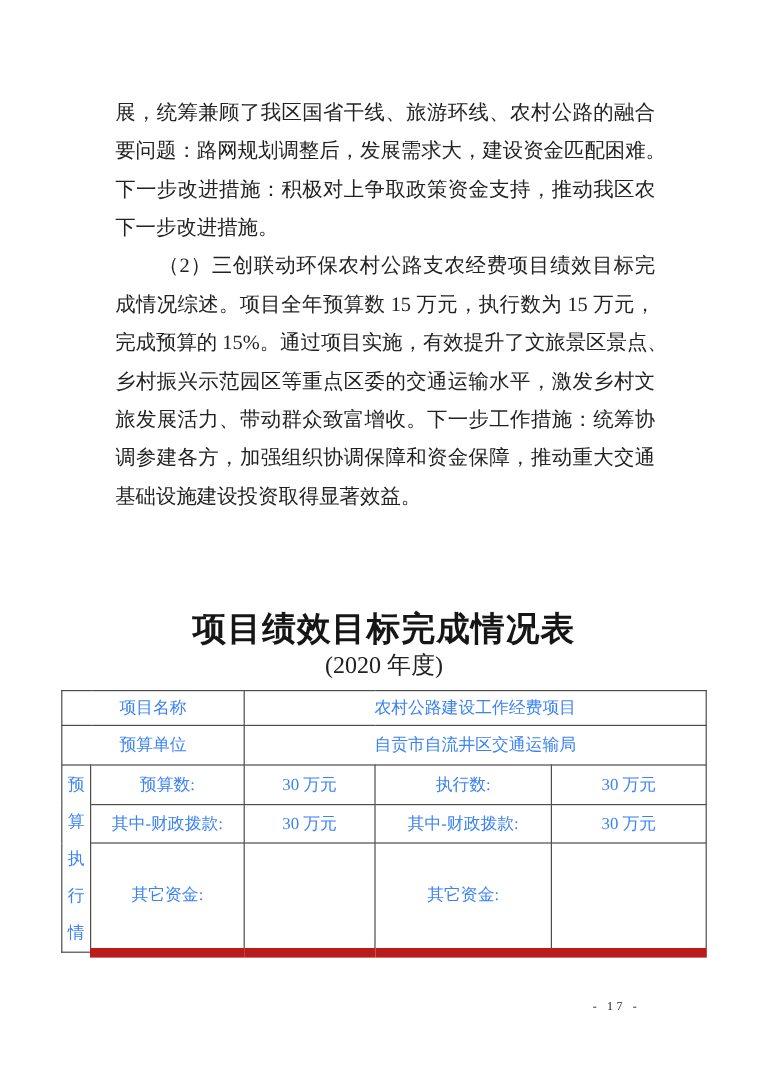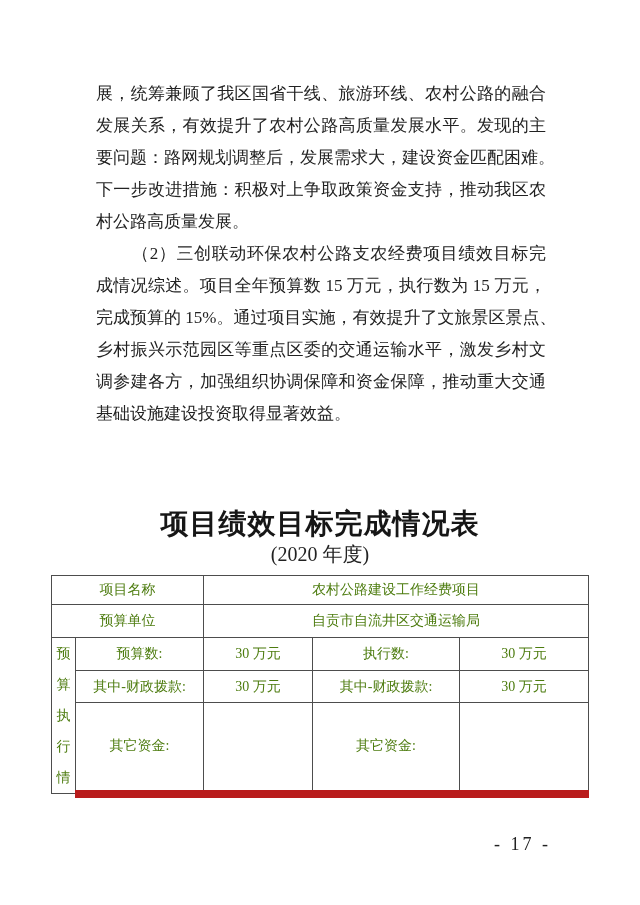--- a/index.html
+++ b/index.html
@@ -63,21 +63,21 @@
 
   
   table.perf-table {
     position: absolute;
     left: 51px;
     top: 575px;
     width: 537px;
     border-collapse: collapse;
     table-layout: fixed;
     font-size: 14px;
-    color: #4d7c0f;
+    color: #3b82f6;
   }
   table.perf-table td {
     border: 1px solid #4d4d4d;
     text-align: center;
     vertical-align: middle;
     padding: 0 2px;
     overflow: hidden;
   }
   tr.row-project   td { height: 29px; }
   tr.row-unit      td { height: 33px; }
@@ -98,41 +98,41 @@
     height: 100%;
     min-height: 150px;
     font-size: 14px;
   }
 
   
   .page-number {
     position: absolute;
     left: 494px;
     top: 834px;
-    font-size: 18px;
+    font-size: 10px;
     color: #222222;
     letter-spacing: 3px;
     white-space: nowrap;
   }
 </style>
 </head>
 <body>
 
 <div class="page">
 
   <div class="body-text">
     <div class="text-line">展，统筹兼顾了我区国省干线、旅游环线、农村公路的融合</div>
-    <div class="text-line">发展关系，有效提升了农村公路高质量发展水平。发现的主</div>
     <div class="text-line">要问题：路网规划调整后，发展需求大，建设资金匹配困难。</div>
     <div class="text-line">下一步改进措施：积极对上争取政策资金支持，推动我区农</div>
-    <div class="text-line para-end">村公路高质量发展。</div>
+    <div class="text-line para-end">下一步改进措施。</div>
     <div class="text-line first-indent">（2）三创联动环保农村公路支农经费项目绩效目标完</div>
     <div class="text-line">成情况综述。项目全年预算数 15 万元，执行数为 15 万元，</div>
     <div class="text-line">完成预算的 15%。通过项目实施，有效提升了文旅景区景点、</div>
     <div class="text-line">乡村振兴示范园区等重点区委的交通运输水平，激发乡村文</div>
+    <div class="text-line">旅发展活力、带动群众致富增收。下一步工作措施：统筹协</div>
     <div class="text-line">调参建各方，加强组织协调保障和资金保障，推动重大交通</div>
     <div class="text-line para-end">基础设施建设投资取得显著效益。</div>
   </div>
 
   <div class="table-title">项目绩效目标完成情况表</div>
   <div class="table-subtitle">(2020 年度)</div>
 
   <table class="perf-table">
     <colgroup>
       <col style="width:24px">

